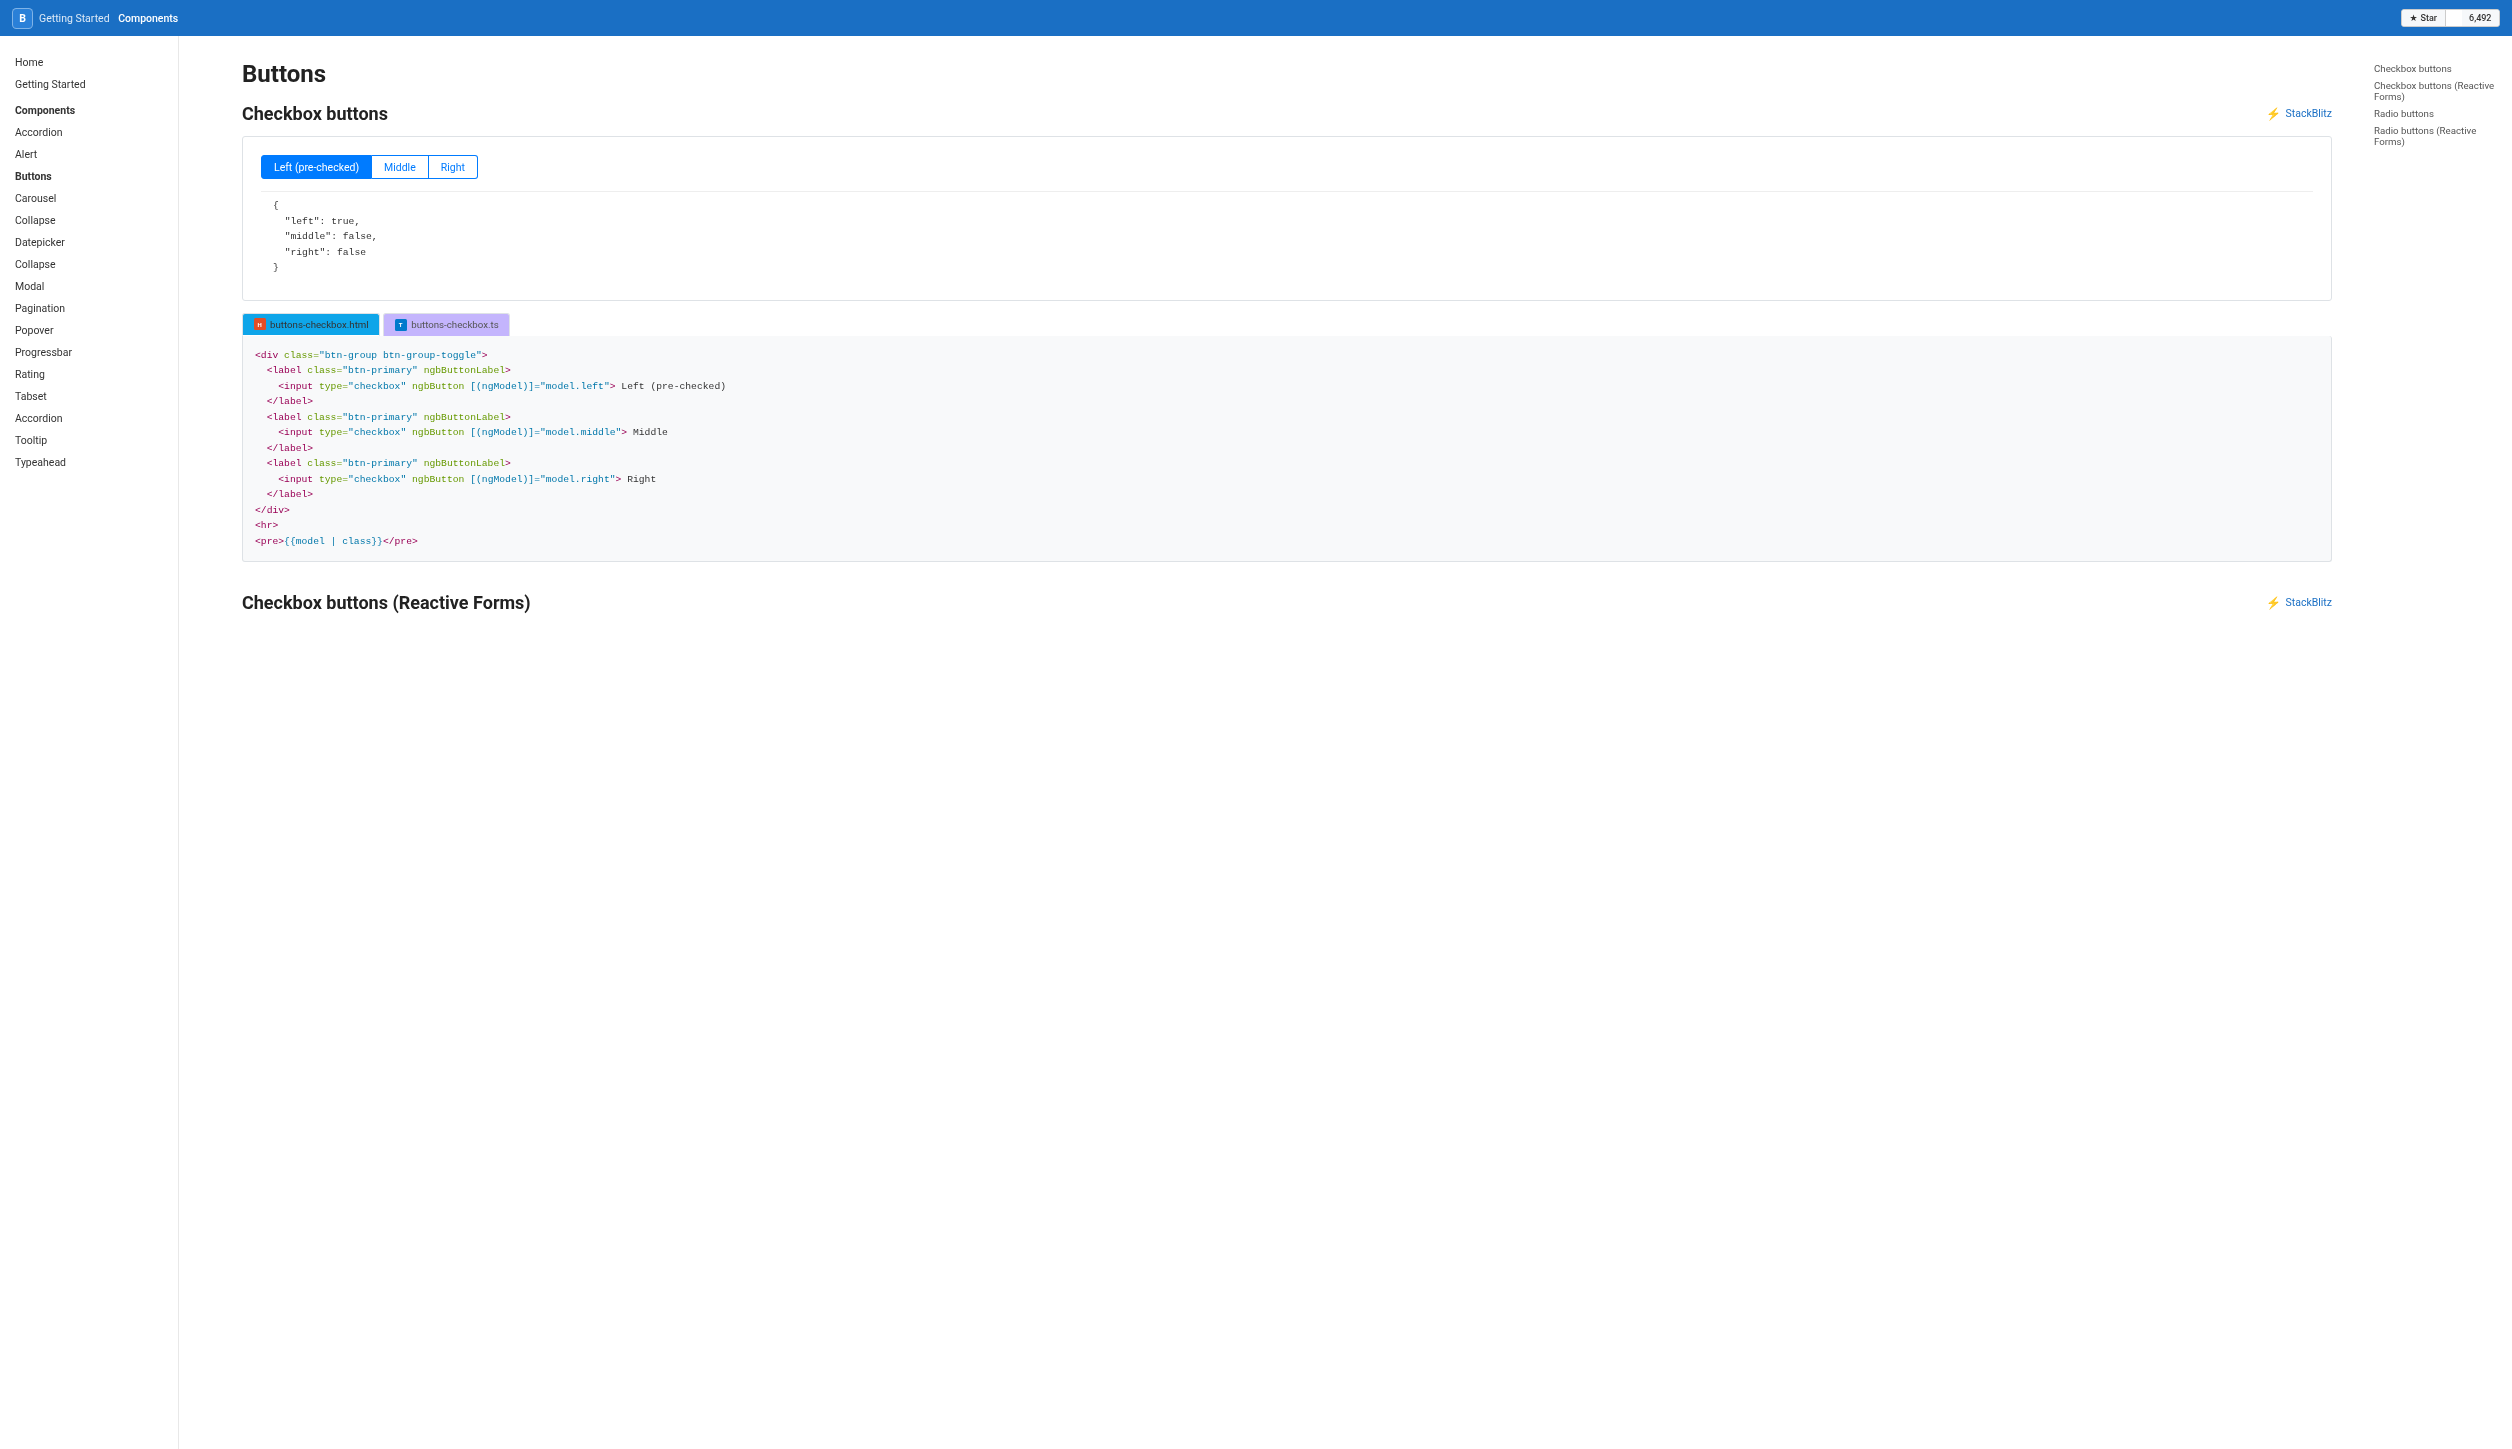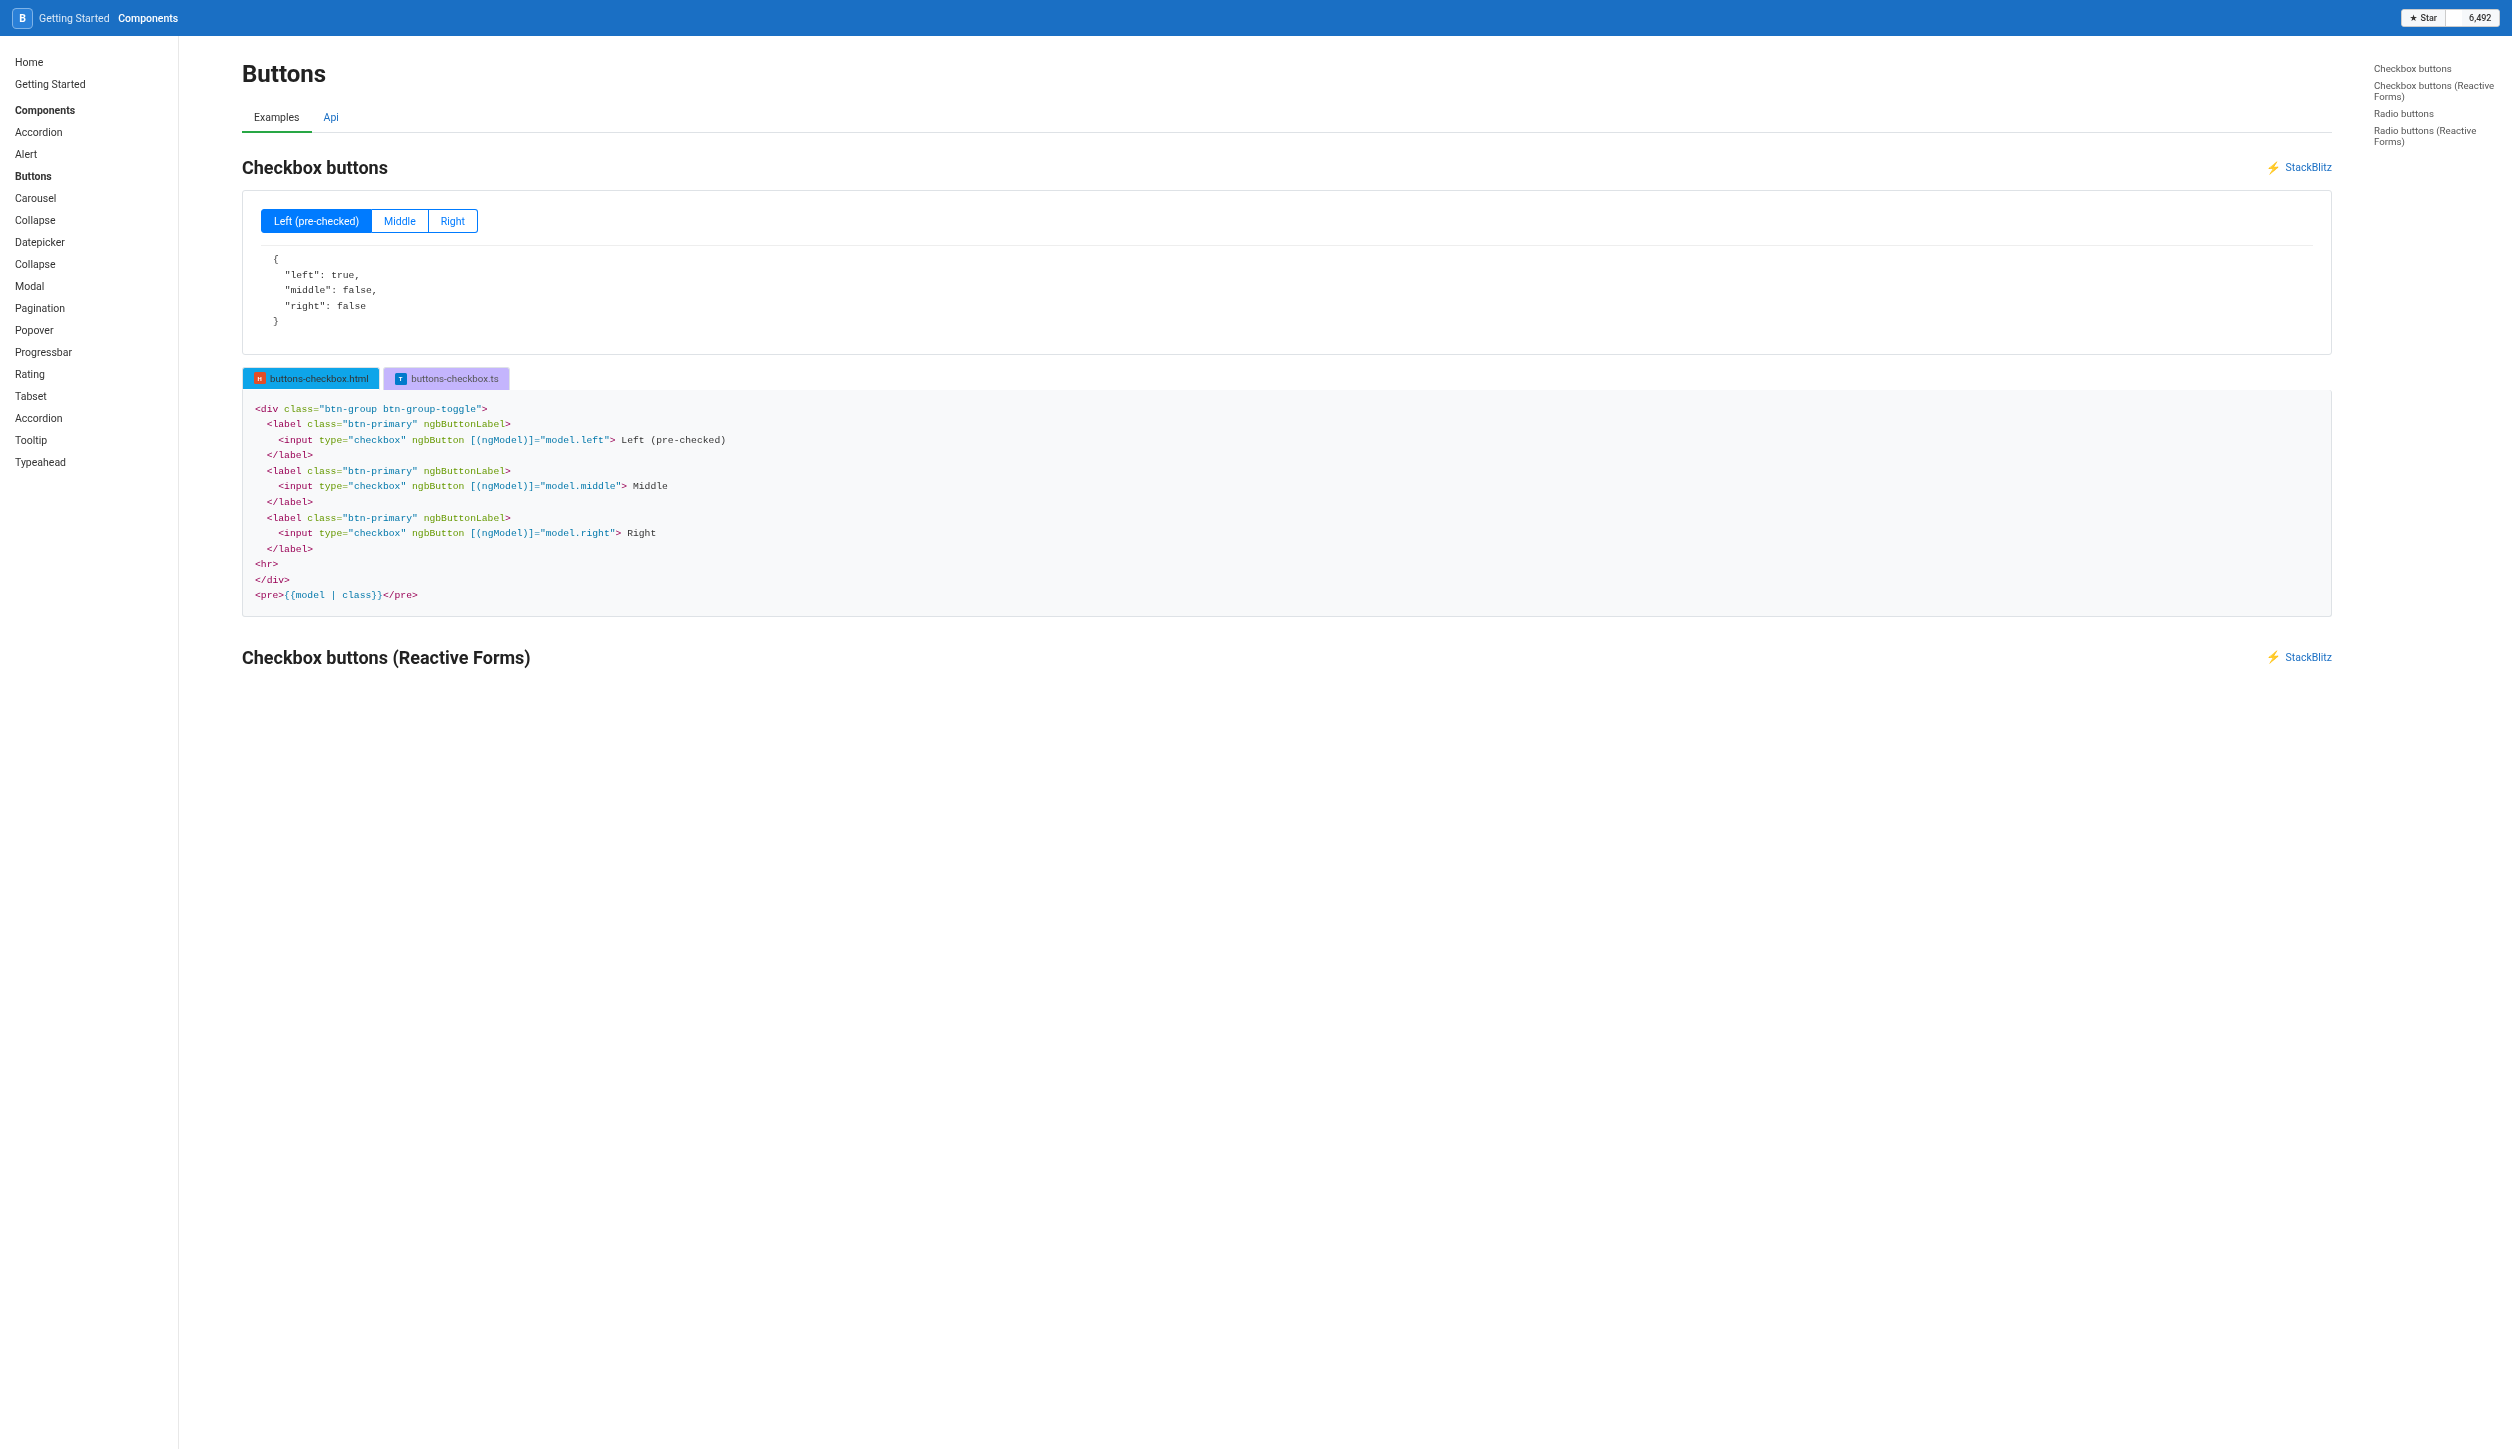--- a/index.html
+++ b/index.html
@@ -334,24 +334,20 @@
     <div class="sidebar-item">Rating</div>
     <div class="sidebar-item">Tabset</div>
     <div class="sidebar-item">Accordion</div>
     <div class="sidebar-item">Tooltip</div>
     <div class="sidebar-item">Typeahead</div>
   </aside>
 
   <main class="main-content">
     <h1 class="page-title">Buttons</h1>
 
-    <div class="tabs">
-      <div class="tab active">Examples</div>
-      <div class="tab api-tab">Api</div>
-    </div>
 
     <div>
       <div class="section-title">
         <span>Checkbox buttons</span>
         <div class="stackblitz-btn">
           <span class="stackblitz-icon">⚡</span>
           <span>StackBlitz</span>
         </div>
       </div>
 
@@ -391,22 +387,22 @@
         <div><span class="tag">&lt;div</span> <span class="attr">class=</span><span class="val">"btn-group btn-group-toggle"</span><span class="tag">&gt;</span></div>
         <div>&nbsp;&nbsp;<span class="tag">&lt;label</span> <span class="attr">class=</span><span class="val">"btn-primary"</span> <span class="attr">ngbButtonLabel</span><span class="tag">&gt;</span></div>
         <div>&nbsp;&nbsp;&nbsp;&nbsp;<span class="tag">&lt;input</span> <span class="attr">type=</span><span class="val">"checkbox"</span> <span class="attr">ngbButton</span> <span class="directive">[(ngModel)]=</span><span class="val">"model.left"</span><span class="tag">&gt;</span> Left (pre-checked)</div>
         <div>&nbsp;&nbsp;<span class="tag">&lt;/label&gt;</span></div>
         <div>&nbsp;&nbsp;<span class="tag">&lt;label</span> <span class="attr">class=</span><span class="val">"btn-primary"</span> <span class="attr">ngbButtonLabel</span><span class="tag">&gt;</span></div>
         <div>&nbsp;&nbsp;&nbsp;&nbsp;<span class="tag">&lt;input</span> <span class="attr">type=</span><span class="val">"checkbox"</span> <span class="attr">ngbButton</span> <span class="directive">[(ngModel)]=</span><span class="val">"model.middle"</span><span class="tag">&gt;</span> Middle</div>
         <div>&nbsp;&nbsp;<span class="tag">&lt;/label&gt;</span></div>
         <div>&nbsp;&nbsp;<span class="tag">&lt;label</span> <span class="attr">class=</span><span class="val">"btn-primary"</span> <span class="attr">ngbButtonLabel</span><span class="tag">&gt;</span></div>
         <div>&nbsp;&nbsp;&nbsp;&nbsp;<span class="tag">&lt;input</span> <span class="attr">type=</span><span class="val">"checkbox"</span> <span class="attr">ngbButton</span> <span class="directive">[(ngModel)]=</span><span class="val">"model.right"</span><span class="tag">&gt;</span> Right</div>
         <div>&nbsp;&nbsp;<span class="tag">&lt;/label&gt;</span></div>
+        <div><span class="tag">&lt;/div&gt;</span></div>
         <div><span class="tag">&lt;hr&gt;</span></div>
-        <div><span class="tag">&lt;/div&gt;</span></div>
         <div><span class="tag">&lt;pre&gt;</span><span class="directive">{{model | class}}</span><span class="tag">&lt;/pre&gt;</span></div>
       </div>
     </div>
 
     <div class="section-2">
       <div class="section-title">
         <span>Checkbox buttons (Reactive Forms)</span>
         <div class="stackblitz-btn">
           <span class="stackblitz-icon">⚡</span>
           <span>StackBlitz</span>

